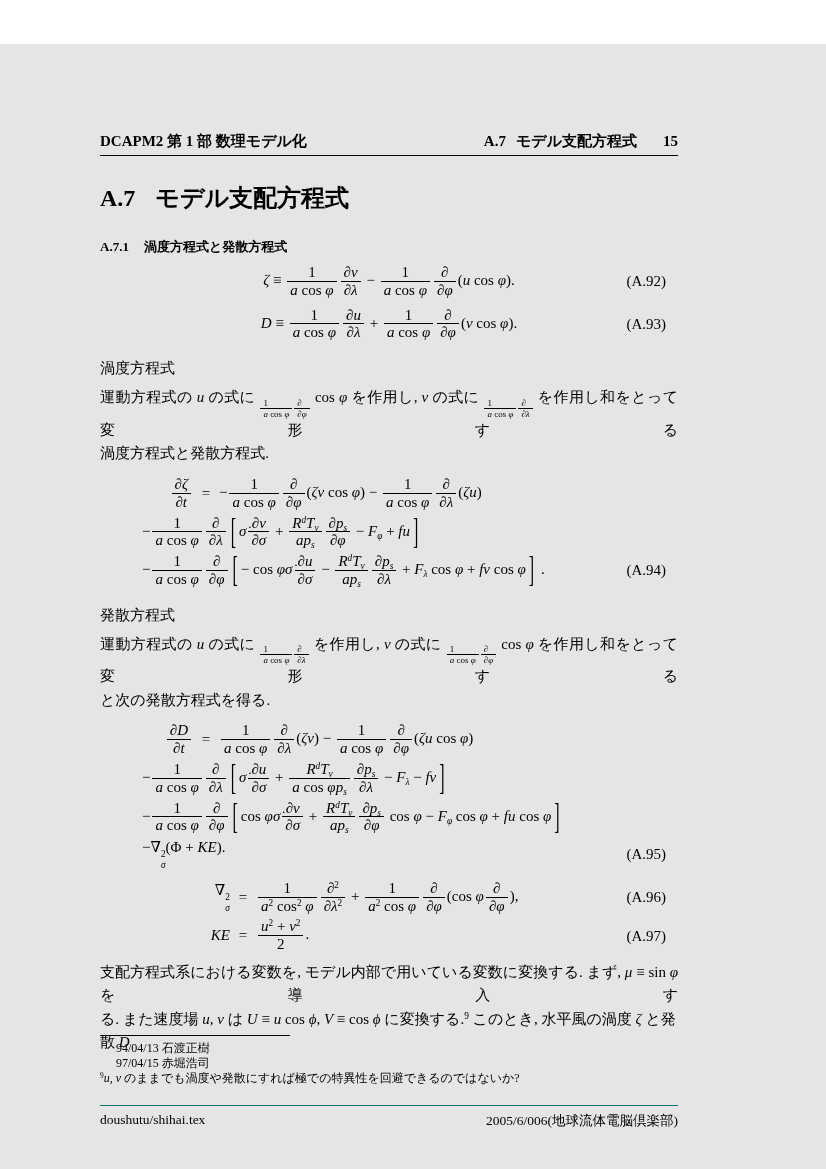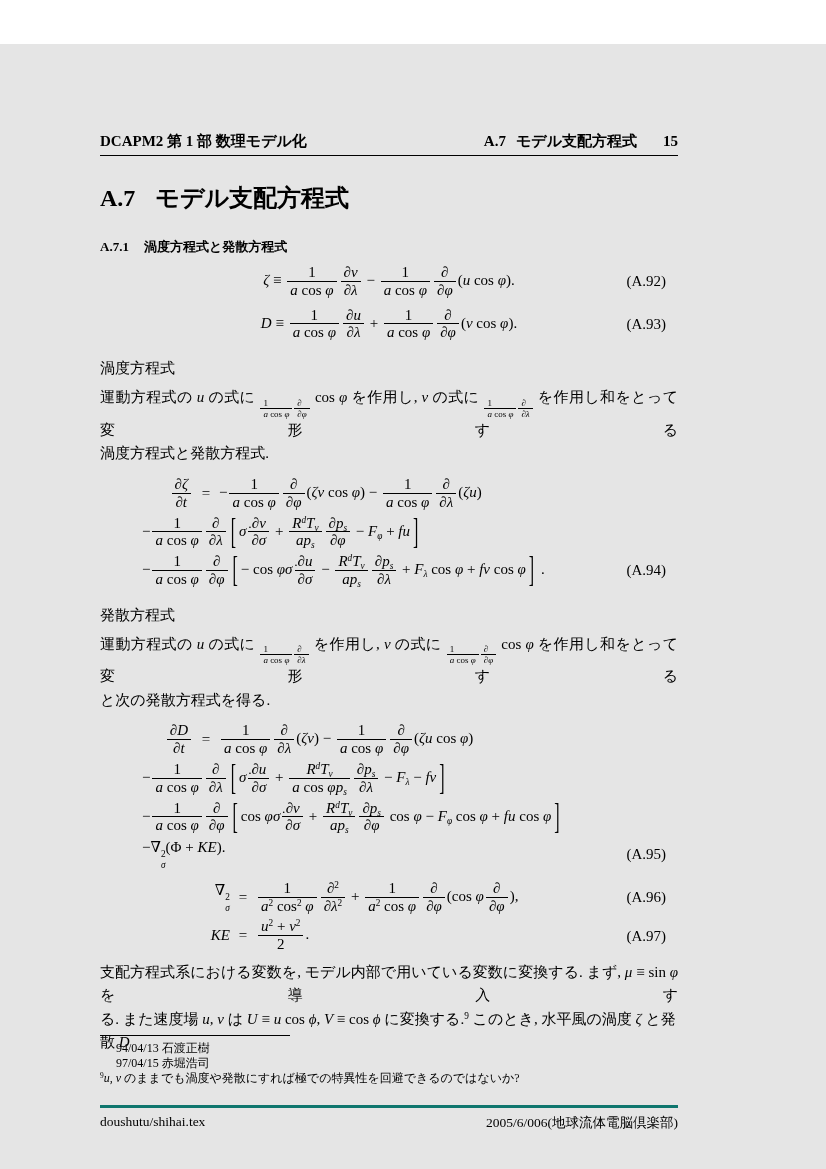--- a/index.html
+++ b/index.html
@@ -46,21 +46,21 @@
   .erow .lhs{width:var(--lw,93px);text-align:right;flex:none;}
   .erow .rel{width:26px;text-align:center;flex:none;}
   .erow .rhs{flex:1;text-align:left;padding-right:56px;}
   .erow.cont .rhs{padding-left:42px;}
   
   .fnarea{position:absolute;left:100px;top:991px;width:578px;font-size:12px;line-height:15px;}
   .fnrule{width:190px;border-top:1px solid #000;margin-bottom:5px;}
   .fnline{padding-left:16px;}
   .fnnote{padding-left:0;}
   .footer{position:absolute;left:100px;top:1061px;width:578px;
-          border-top:3px solid #0f766e;padding-top:6px;font-size:13.5px;
+          border-top:1px solid #0f766e;padding-top:6px;font-size:13.5px;
           display:flex;justify-content:space-between;}
 </style>
 </head>
 <body>
 
 <div class="page">
   <div class="content">
 
     <div class="header">
       <span class="hl">DCAPM2 第 1 部 数理モデル化</span>

